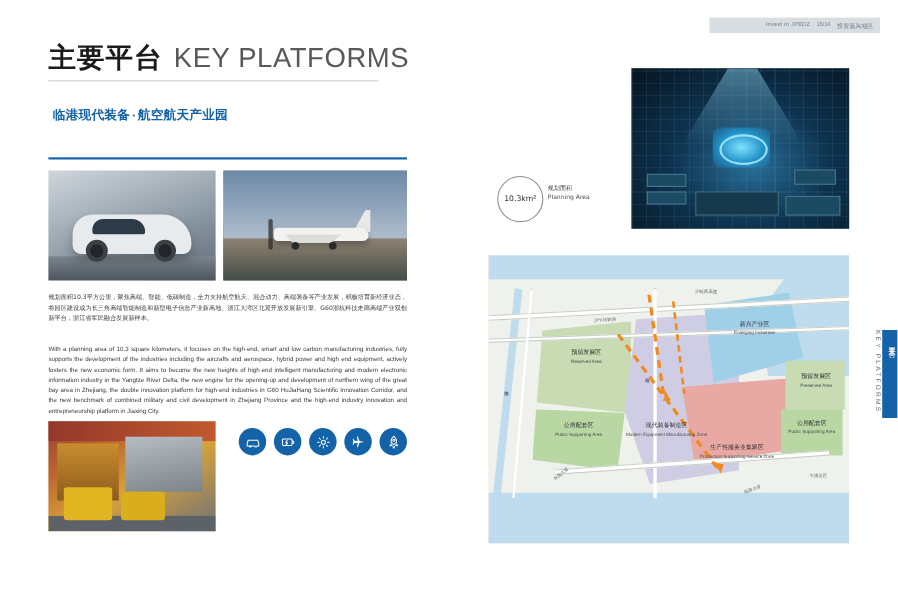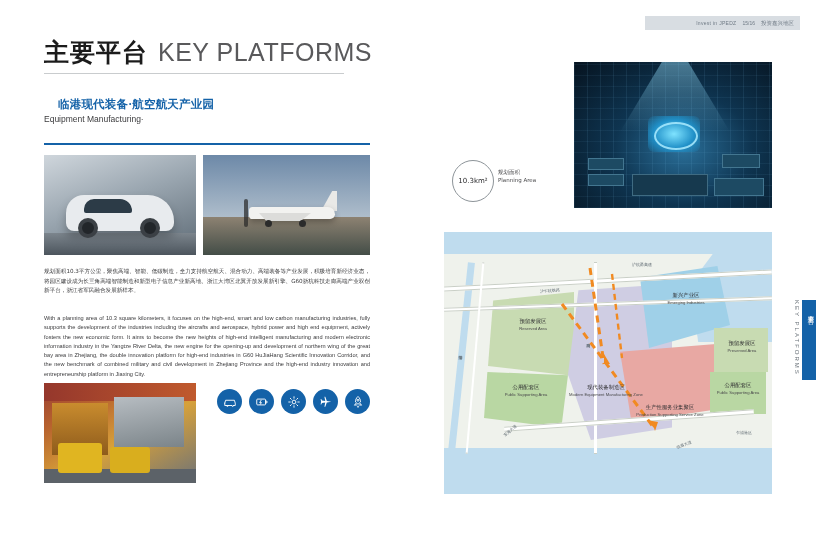--- a/index.html
+++ b/index.html
@@ -78,27 +78,27 @@
     left: 44px;
     top: 73px;
     width: 300px;
     height: 1px;
     background: #c9ccce;
   }
 
   
   .sub-cn {
     position: absolute;
-    left: 58px;
+    left: 48px;
     top: 97px;
     font-size: 11.5px;
     font-weight: bold;
     color: #1462a8;
     letter-spacing: 0.2px;
-    font-family: Liberation Serif, serif;
+    font-family: Liberation Mono, monospace;
   }
   .sub-en {
     position: absolute;
     left: 44px;
     top: 114px;
     font-size: 8.5px;
     color: #3b3b3d;
     line-height: 11.5px;
     width: 260px;
   }
@@ -437,21 +437,20 @@
   </div>
 
   <div class="title-wrap">
     <span class="title-cn">主要平台</span>
     <span class="title-en">KEY PLATFORMS</span>
   </div>
   <div class="title-rule"></div>
 
   <div class="sub-cn">临港现代装备·航空航天产业园</div>
   <div class="sub-en">
-    <div>Equipment Manufacturing·</div>
   </div>
   <div class="sub-rule"></div>
 
   <div class="photo photo-car">
     <div class="car-ground"></div>
     <div class="car-body"></div>
     <div class="car-window"></div>
     <div class="car-wheel w1"></div>
     <div class="car-wheel w2"></div>
   </div>

